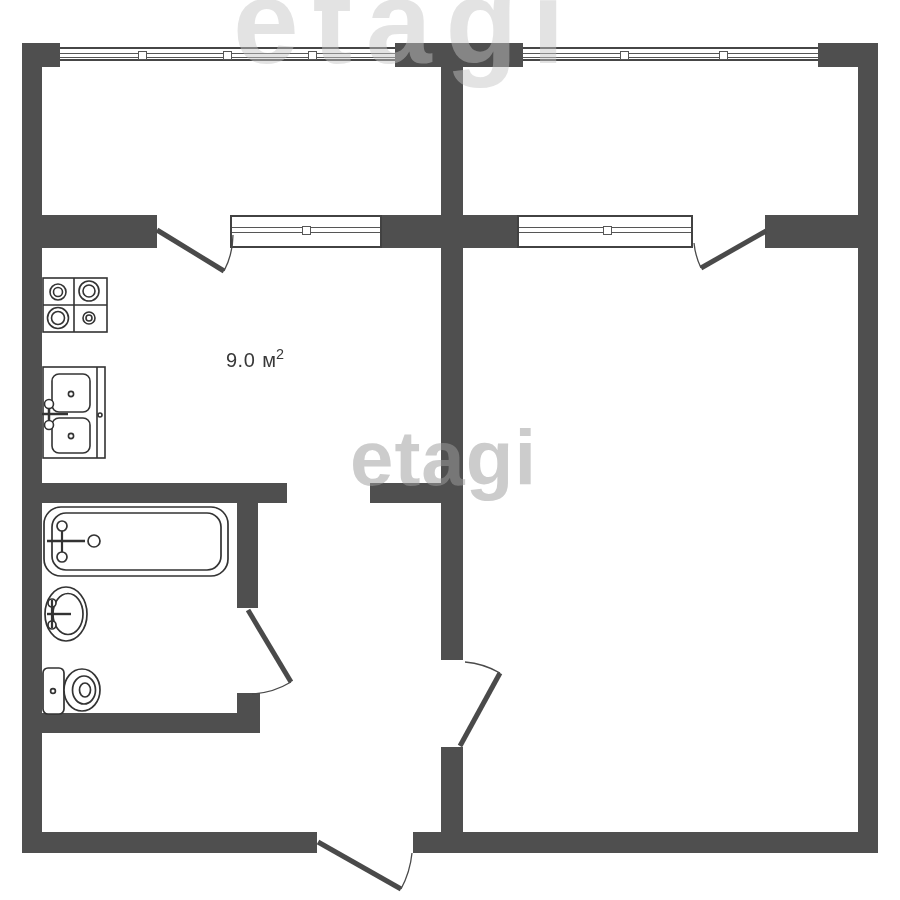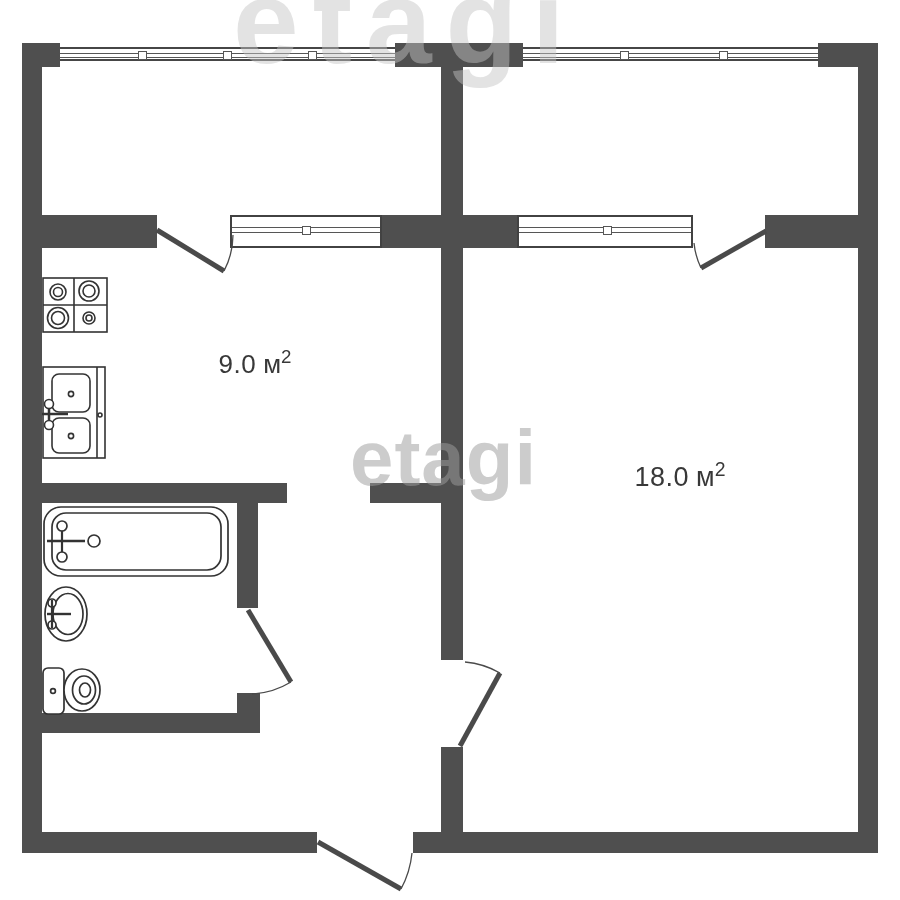--- a/index.html
+++ b/index.html
@@ -136,23 +136,20 @@
 
     <g stroke="#333" fill="#fff" stroke-width="1.7">
       <rect x="43" y="668" width="21" height="46" rx="5"></rect>
       <circle cx="53" cy="691" r="2.4"></circle>
       <ellipse cx="82" cy="690" rx="18" ry="21"></ellipse>
       <ellipse cx="84" cy="690" rx="11.5" ry="14"></ellipse>
       <ellipse cx="85" cy="690" rx="5.5" ry="7"></ellipse>
     </g>
   </svg>
 
-  <div class="room-label" style="left:193px;top:346px;width:124px;font-size:26px;">
+  <div class="room-label" style="left:193px;top:346px;width:124px;font-size:20px;">
     <span class="a">9.0</span><span class="u">м</span><sup>2</sup>
-  </div>
-  <div class="room-label" style="left:608px;top:458px;width:144px;font-size:27px;">
-    <span class="a">18.0</span><span class="u">м</span><sup>2</sup>
   </div>
 
   <div id="wm-top" class="wm">etagi</div>
   <div id="wm-center" class="wm">etagi</div>
 
 </div>
 
 </body></html>

